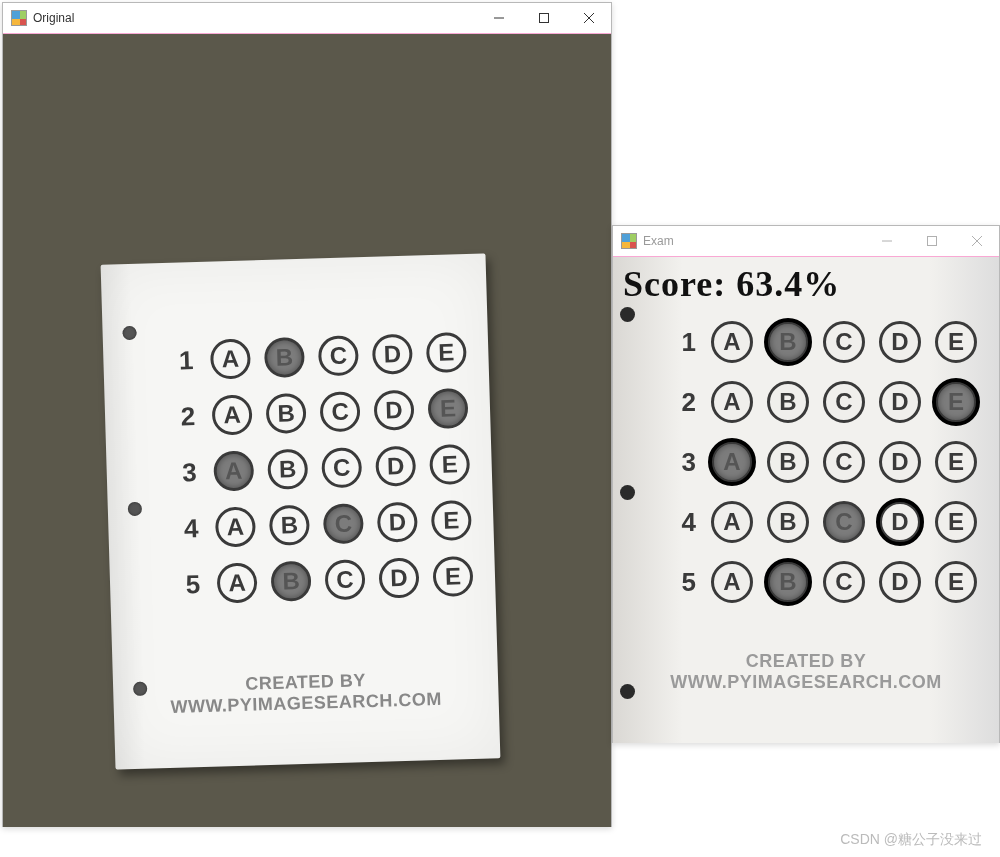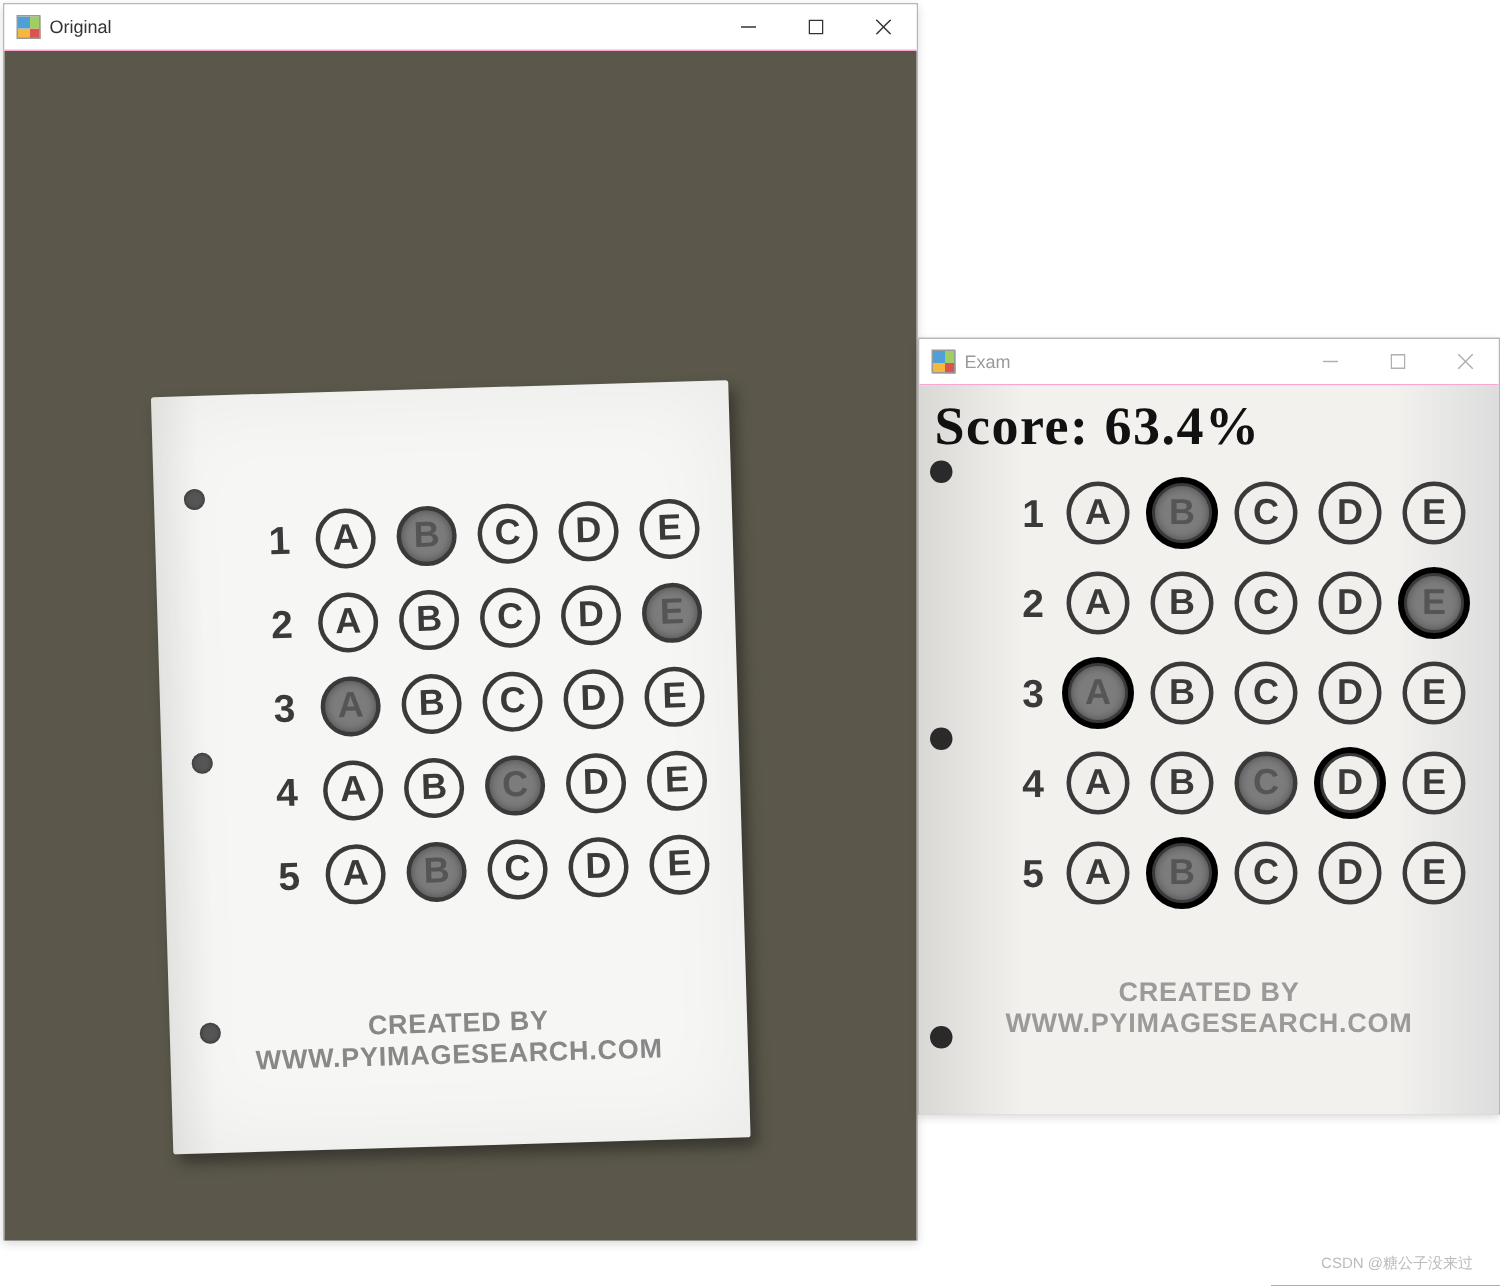--- a/index.html
+++ b/index.html
@@ -134,21 +134,21 @@
     position:absolute;left:7px;width:15px;height:15px;border-radius:50%;
     background:#2a2a2a;
   }
   .credit2{
     position:absolute;left:0;right:0;bottom:50px;text-align:center;
     font:700 18px Arial,sans-serif;color:#9a9a9a;letter-spacing:.5px;
   }
 
   .watermark{
     position:absolute;right:18px;bottom:8px;
-    font-size:10px;color:#bbb;
+    font-size:14px;color:#bbb;
   }
 </style>
 </head>
 <body>
 
 <div class="win" style="left:2px; top:2px; width:608px; height:823px;">
   <div class="titlebar">
     <span class="app-icon"></span>
     <span class="title-text">Original</span>
     <span class="spacer"></span>

